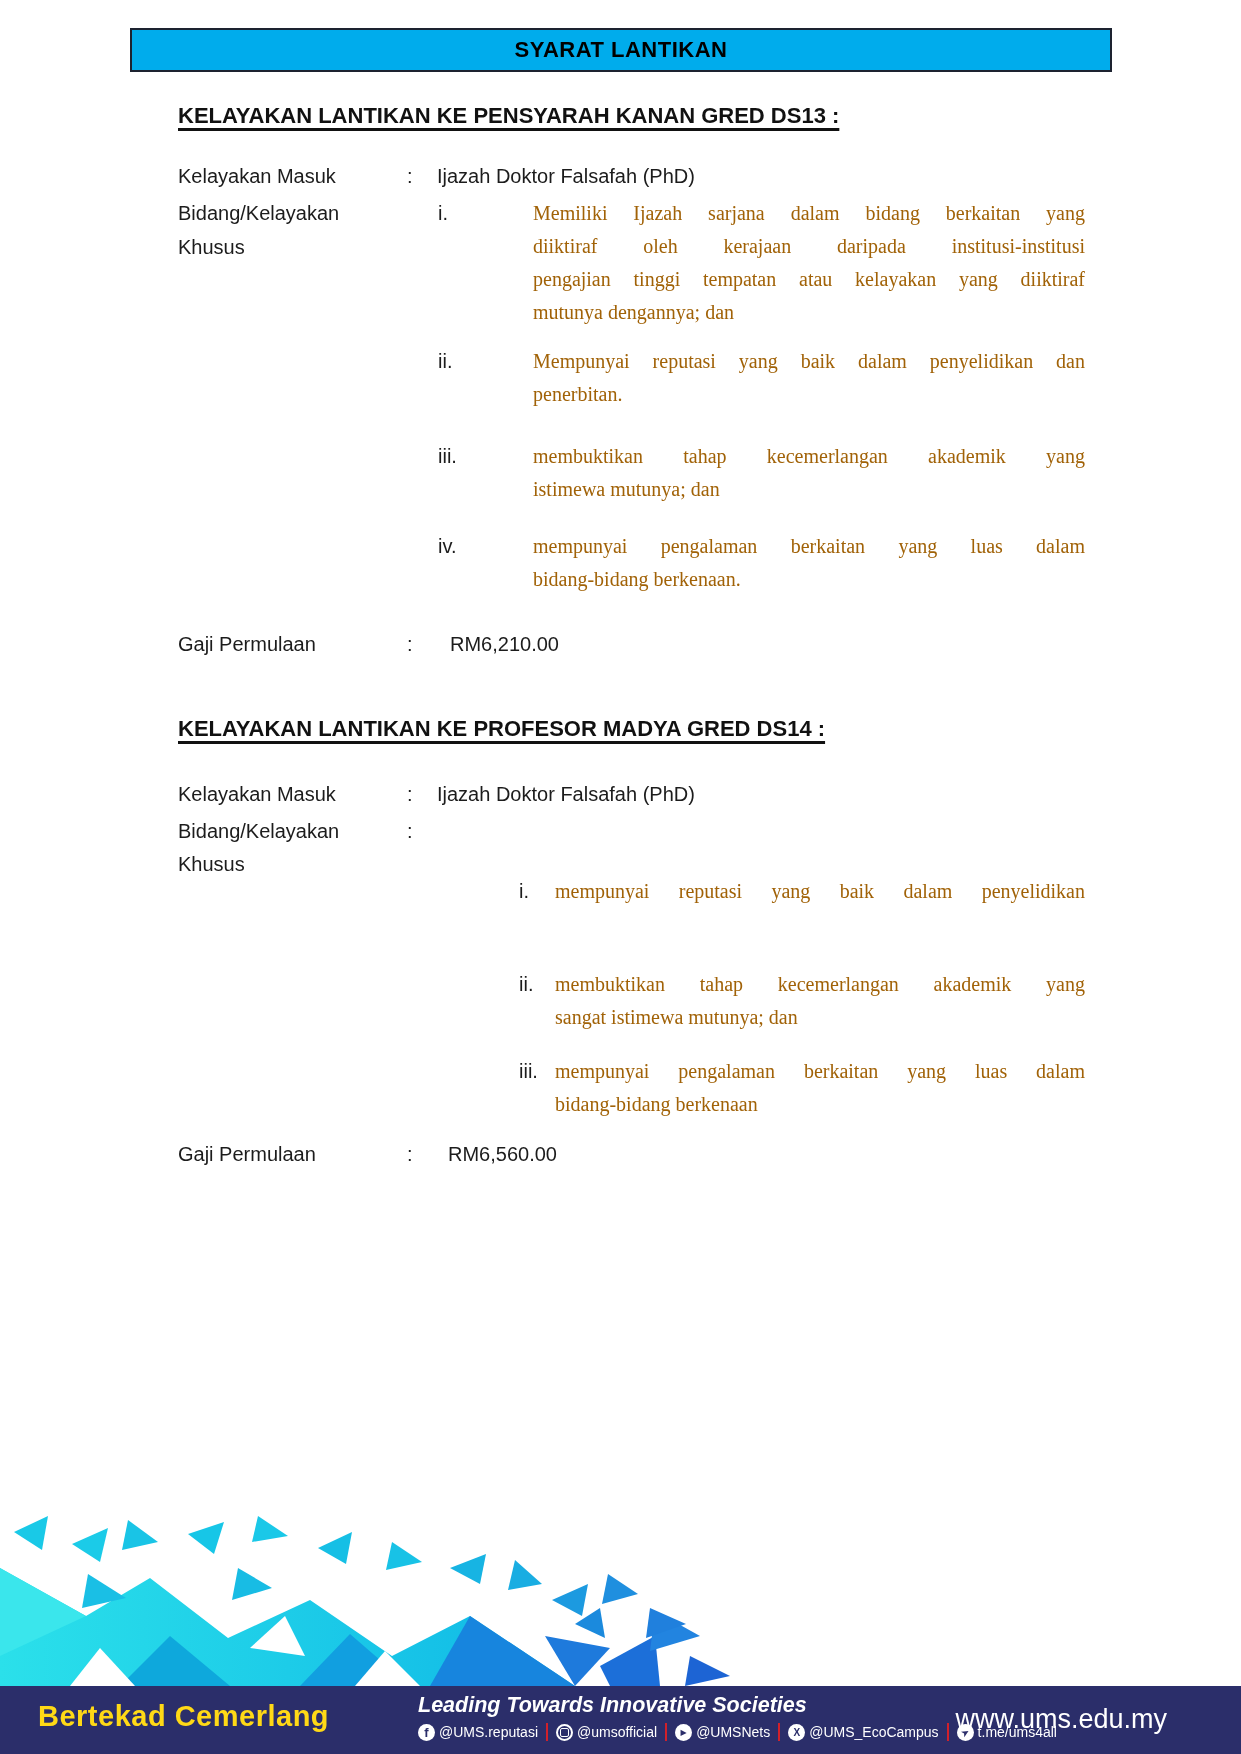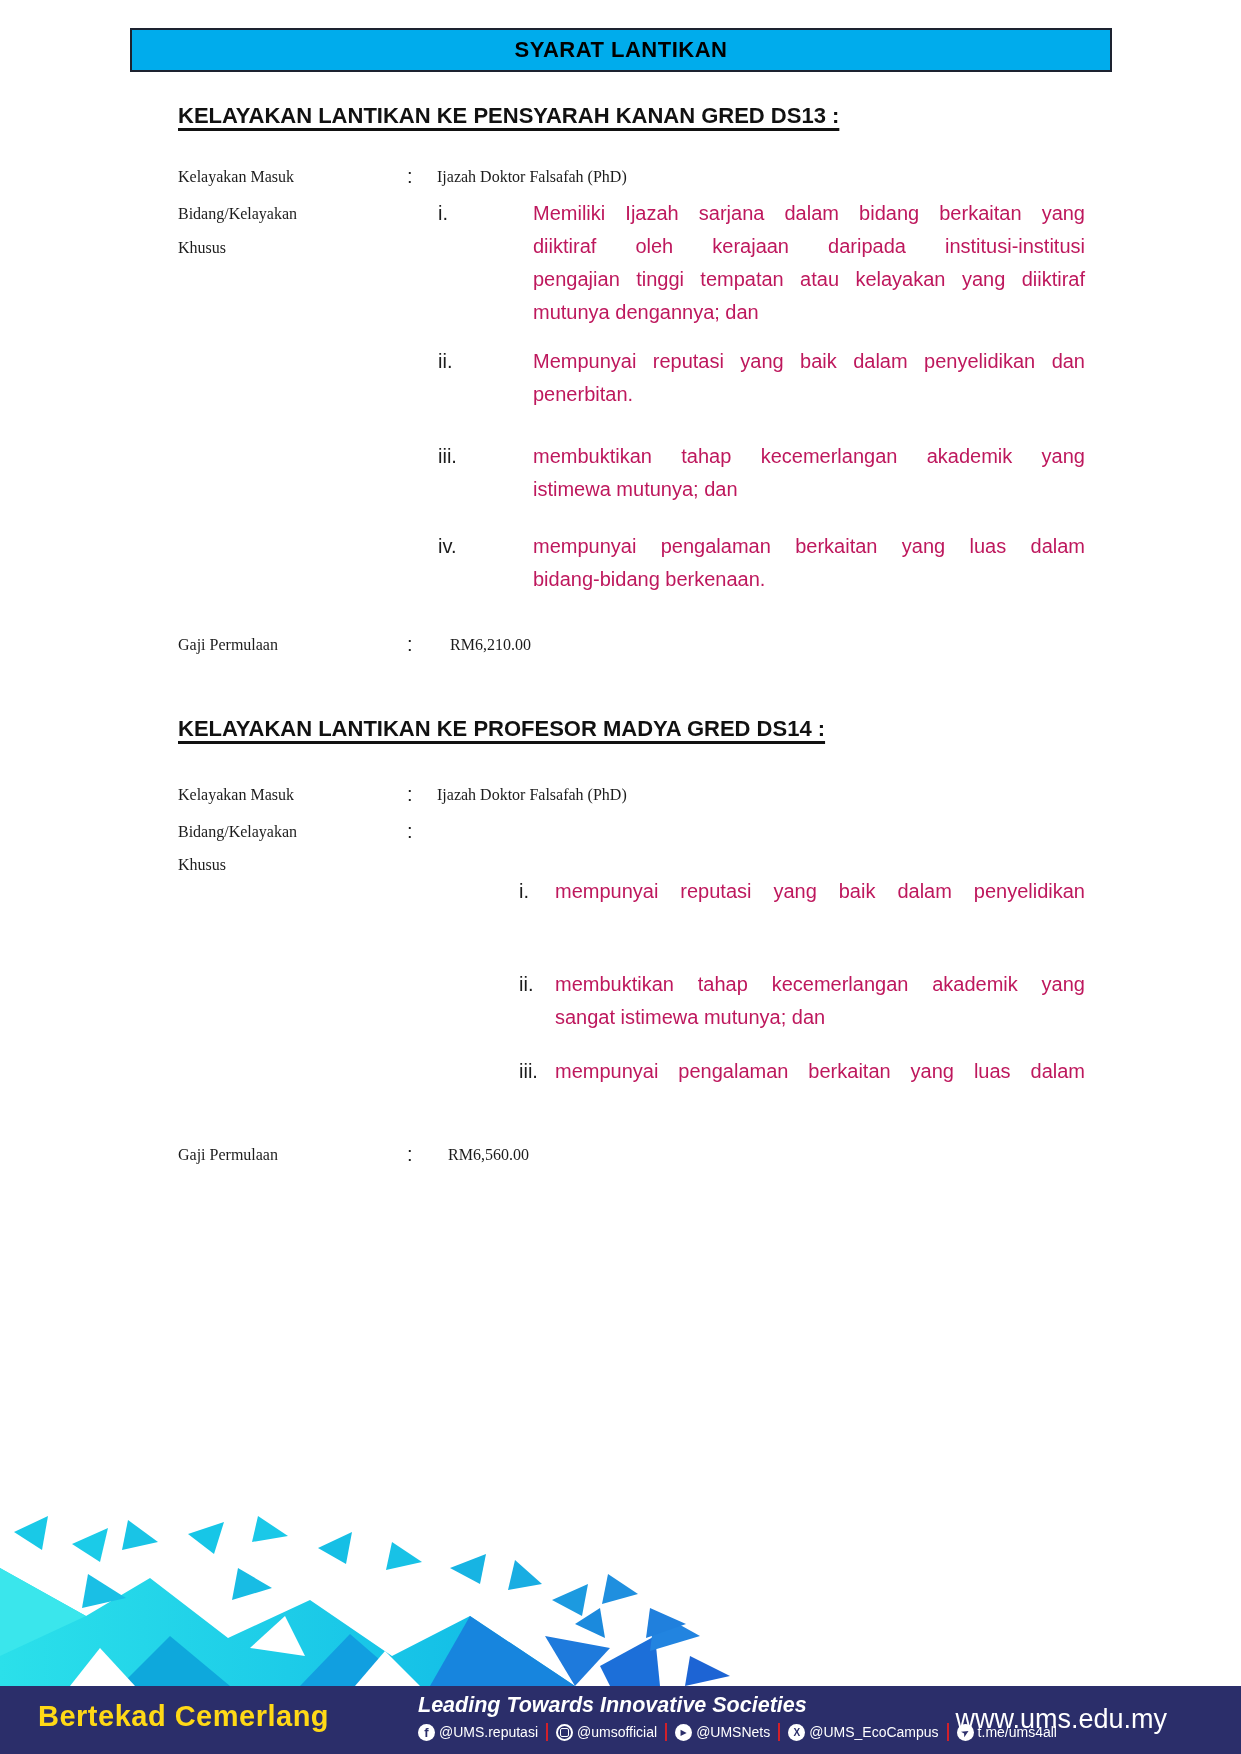--- a/index.html
+++ b/index.html
@@ -17,26 +17,26 @@
     font-size:22px;font-weight:bold;color:#000;letter-spacing:.5px;
   }
   
   .heading{
     font-size:22px;font-weight:bold;color:#111;white-space:nowrap;
     text-decoration:underline;text-underline-offset:5px;text-decoration-thickness:2.5px;
   }
   #h1{left:178px;top:103px;}
   #h2{left:178px;top:716px;}
   
-  .lbl,.val{font-size:16px;line-height:33px;white-space:nowrap;color:#1c1c1c;font-family:Liberation Serif, serif;}
+  .lbl,.val{font-size:20px;line-height:33px;white-space:nowrap;color:#1c1c1c;}
   .colon{font-size:20px;line-height:33px;color:#1c1c1c;}
   
   .item{display:flex;}
   .item .num{font-size:20px;line-height:33px;color:#1c1c1c;flex:0 0 auto;}
-  .item .txt{flex:1 1 auto;font-size:20px;line-height:33px;color:#be185d;}
+  .item .txt{flex:1 1 auto;font-size:20px;line-height:33px;color:#a16207;font-family:Liberation Serif, serif;}
   .jline{text-align:justify;text-align-last:justify;}
   .lline{text-align:left;}
   .s1item{left:430px;width:655px;}
   .s1item .num{width:103px;padding-left:8px;box-sizing:border-box;}
   .s2item{left:512px;width:573px;}
   .s2item .num{width:43px;padding-left:7px;box-sizing:border-box;}
   
   #pattern{left:0;top:1516px;width:1241px;height:170px;}
   #navbar{left:0;top:1686px;width:1241px;height:68px;background:#2b2e6a;}
   #motto{position:absolute;left:28px;top:14px;font-size:29px;font-weight:bold;
@@ -137,20 +137,21 @@
     <div class="txt">
       <div class="jline">membuktikan tahap kecemerlangan akademik yang</div>
       <div class="lline">sangat istimewa mutunya; dan</div>
     </div>
   </div>
 
   <div class="abs item s2item" style="top:1055px;">
     <div class="num">iii.</div>
     <div class="txt">
       <div class="jline">mempunyai pengalaman berkaitan yang luas dalam</div>
+      <div class="lline">bidang-bidang berkenaan</div>
     </div>
   </div>
 
   <div class="abs lbl" style="left:178px;top:1138px;">Gaji Permulaan</div>
   <div class="abs colon" style="left:407px;top:1138px;">:</div>
   <div class="abs val" style="left:448px;top:1138px;">RM6,560.00</div>
 
   <svg id="pattern" class="abs" viewBox="0 0 1241 170">
     <defs>
       <linearGradient id="g1" x1="0" y1="0" x2="1" y2="0">

